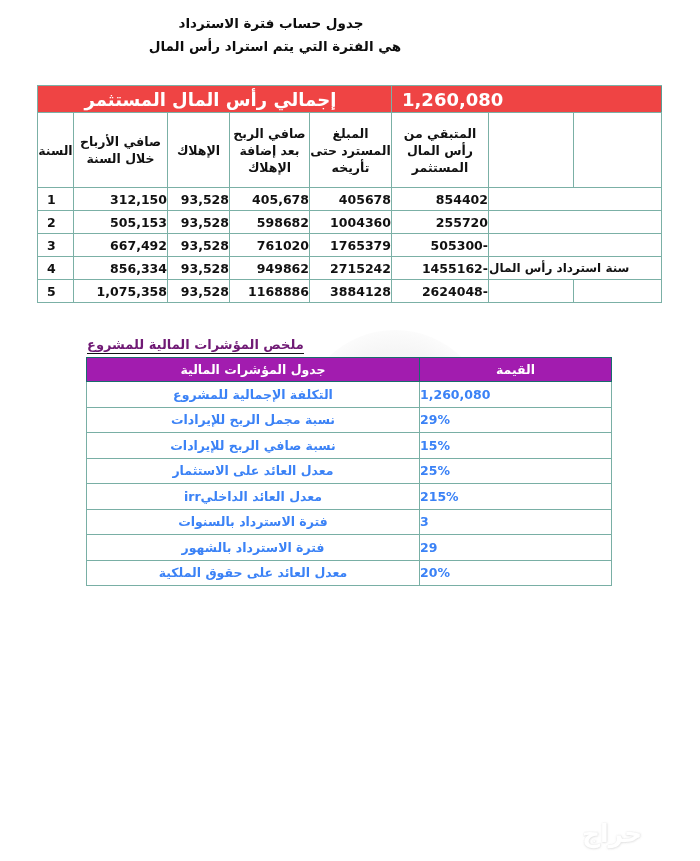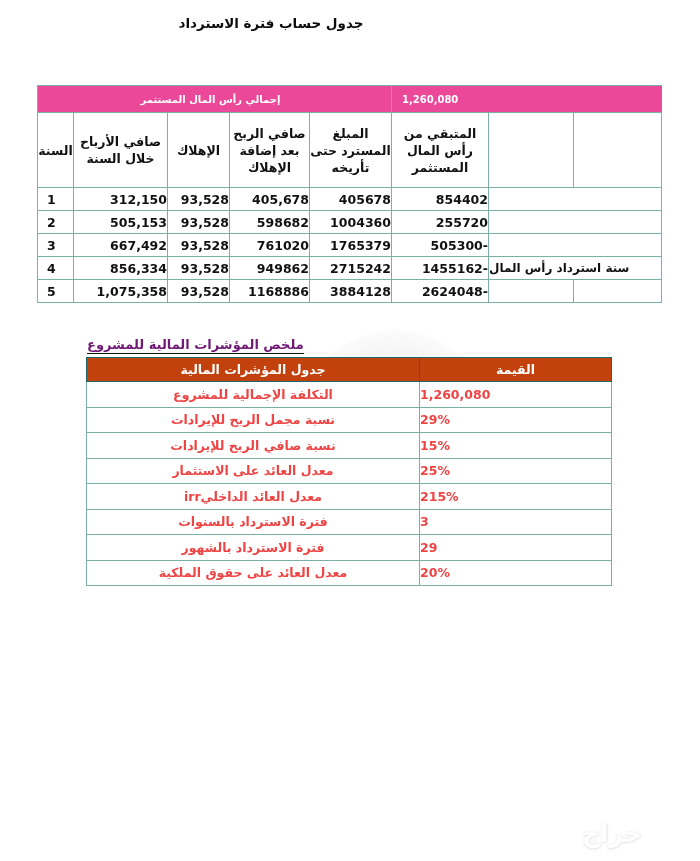--- a/index.html
+++ b/index.html
@@ -85,25 +85,25 @@
     table-layout: fixed;
     width: 100%;
     background: #ffffff;
   }
   table.grid td, table.grid th {
     border: 1.3px solid #7bb0a6;
     padding: 0;
     vertical-align: middle;
   }
   .hdr-band td {
-    background: #ec4899;
+    background: #ef4444;
     color: #ffffff;
     border-color: #16686a;
     height: 26px;
-    font-size: 10px;
+    font-size: 18px;
     font-weight: bold;
   }
   .hdr-band td.cap {
     text-align: center;
     padding-right: 8px;
   }
   .hdr-band td.amt {
     text-align: left;
     padding-left: 10px;
     border-right: 1.3px solid #5d9b92;
@@ -159,41 +159,42 @@
     table-layout: fixed;
     width: 100%;
     background: #ffffff;
   }
   table.grid2 td {
     border: 1.4px solid #79afa5;
     padding: 0;
     height: 24.5px;
     font-size: 12.5px;
     font-weight: bold;
-    color: #ef4444;
+    color: #3b82f6;
     vertical-align: middle;
   }
   table.grid2 tr.h2 td {
-    background: #c2410c;
+    background: #a21caf;
     color: #ffffff;
     border-color: #1a6b6c;
     height: 23px;
   }
   td.lbl { text-align: center; padding-right: 10px; }
   td.val { text-align: left; padding-left: 12px; }
   tr.h2 td.lbl { text-align: center; }
   tr.h2 td.val { text-align: center; border-right: 1.4px solid #4c8f87; }
 </style>
 </head>
 <body>
 
 <div class="wm-circle"></div>
 
 <div class="doc-head">
   <div class="line l1">جدول حساب فترة الاسترداد</div>
+  <div class="line l2">هي الفترة التي يتم استراد رأس المال</div>
 </div>
 
 <div class="tbl1-wrap">
   <table class="grid">
     <colgroup>
       <col style="width:88px">
       <col style="width:85px">
       <col style="width:97px">
       <col style="width:82px">
       <col style="width:80px">

